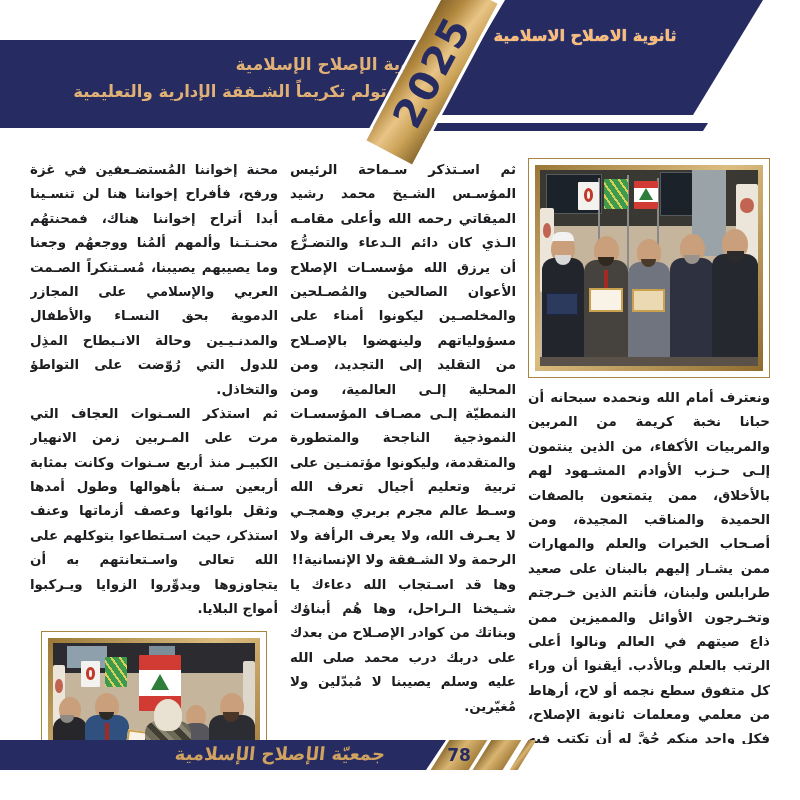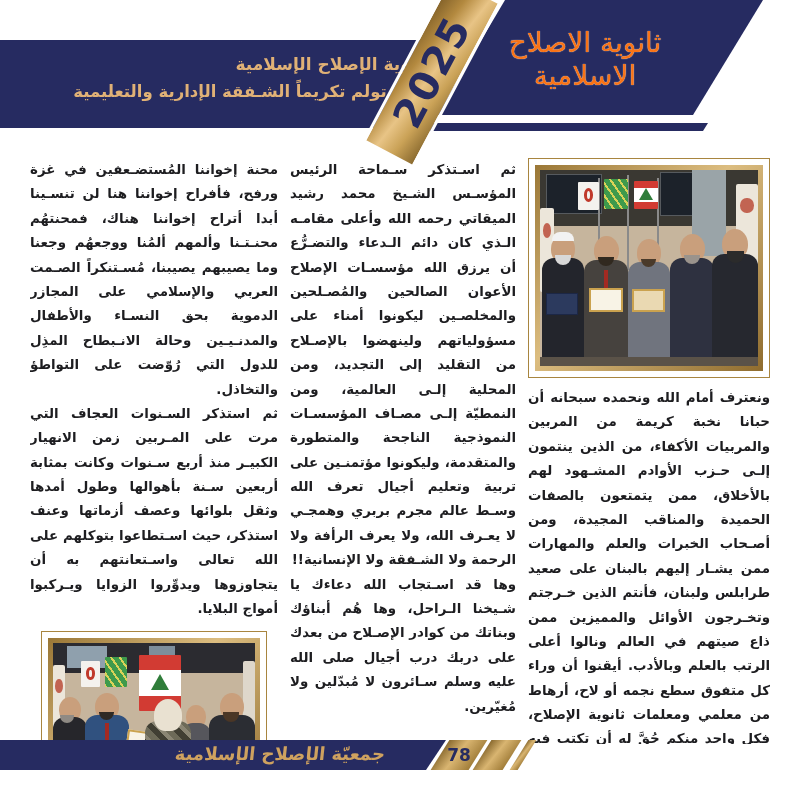--- a/index.html
+++ b/index.html
@@ -13,21 +13,21 @@
     clip-path:polygon(0 0,100% 0,calc(100% - 54px) 100%,0 100%); z-index:1; }
   .hdr-left-text { position:absolute; left:30px; top:14px; width:400px;
     text-align:center; direction:rtl; color:#e0b176; font-weight:bold; }
   .hdr-left-text .l1 { font-size:17px; margin-bottom:8px; letter-spacing:.5px;text-align:right; }
   .hdr-left-text .l2 { font-size:16.5px; letter-spacing:.5px; }
 
   .hdr-right-block { position:absolute; left:430px; top:0; width:345px; height:115px;
     background:#262b61;
     clip-path:polygon(75px 0,333px 0,263px 100%,7px 100%); z-index:1; }
   .hdr-logo-inner { position:absolute; left:25px; top:26px; width:260px; text-align:center; }
-  .logo-ar { font-size:28px; color:#f97316; font-weight:normal; direction:rtl;
+  .logo-ar { font-size:16px; color:#fdba74; font-weight:bold; direction:rtl;
     letter-spacing:1px; text-shadow:0 0 1px #fff; }
   .logo-en { margin-top:9px; font-size:14px; color:#e0a96b; font-weight:bold;
     letter-spacing:2px; font-family:"Liberation Serif", serif; }
 
   .hdr-stripe { position:absolute; left:412px; top:123px; width:296px; height:8px;
     background:#262b61; clip-path:polygon(5px 0,100% 0,calc(100% - 5px) 100%,0 100%); z-index:1; }
 
   .ribbon { position:absolute; left:403px; top:-19px; width:58px; height:182px;
     transform:rotate(28deg); z-index:3;
     background:linear-gradient(100deg,#7c5c26,#b3893f 28%,#e8c486 52%,#caa257 74%,#8a6a2f);
@@ -186,21 +186,21 @@
             </div>
             <div class="ph-floor" style="height:9px;background:#5a5248;"></div>
           </div>
         </div>
       </figure>
       <p>ونعترف أمام الله ونحمده سبحانه أن حبانا نخبة كريمة من المربين والمربيات الأكفاء، من الذين ينتمون إلـى حـزب الأوادم المشـهود لهم بالأخلاق، ممن يتمتعون بالصفات الحميدة والمناقب المجيدة، ومن أصـحاب الخبرات والعلم والمهارات ممن يشـار إليهم بالبنان على صعيد طرابلس ولبنان، فأنتم الذين خـرجتم وتخـرجون الأوائل والمميزين ممن ذاع صيتهم في العالم ونالوا أعلى الرتب بالعلم وبالأدب. أيقنوا أن وراء كل متفوق سطع نجمه أو لاح، أرهاط من معلمي ومعلمات ثانوية الإصلاح، فكل واحد منكم حُقَّ له أن تكتب فيه قصة نجاح عنوانها: " لا شيء مسـتحيل ما دام الله معنا وما دمنا نحن معه."</p>
     </section>
 
     <section class="col">
       <p>ثم اسـتذكر سـماحة الرئيس المؤسـس الشـيخ محمد رشيد الميقاتي رحمه الله وأعلى مقامـه الـذي كان دائم الـدعاء والتضـرُّع أن يرزق الله مؤسسـات الإصلاح الأعوان الصالحين والمُصـلحين والمخلصـين ليكونوا أمناء على مسؤولياتهم ولينهضوا بالإصـلاح من التقليد إلى التجديد، ومن المحلية إلـى العالمية، ومن النمطيّة إلـى مصـاف المؤسسـات النموذجية الناجحة والمتطورة والمتقدمة، وليكونوا مؤتمنـين على تربية وتعليم أجيال تعرف الله وسـط عالم مجرم بربري وهمجـي لا يعـرف الله، ولا يعرف الرأفة ولا الرحمة ولا الشـفقة ولا الإنسانية!!</p>
-      <p>وها قد اسـتجاب الله دعاءك يا شـيخنا الـراحل، وها هُم أبناؤك وبناتك من كوادر الإصـلاح من بعدك على دربك درب أجيال صلى الله عليه وسلم سـائرون لا مُبدّلين ولا مُغيّرين.</p>
+      <p>وها قد اسـتجاب الله دعاءك يا شـيخنا الـراحل، وها هُم أبناؤك وبناتك من كوادر الإصـلاح من بعدك على دربك درب محمد صلى الله عليه وسلم يصيبنا لا مُبدّلين ولا مُغيّرين.</p>
 
     </section>
 
     <section class="col">
       <p>محنة إخواننا المُستضـعفين في غزة ورفح، فأفراح إخواننا هنا لن تنسـينا أبدا أتراح إخواننا هناك، فمحنتهُم محنـتـنا وألمهم ألمُنا ووجعهُم وجعنا وما يصيبهم يصيبنا، مُسـتنكراً الصـمت العربي والإسلامي على المجازر الدموية بحق النسـاء والأطفال والمدنـيـين وحالة الانـبطاح المذِل للدول التي رُوّضت على التواطؤ والتخاذل.</p>
       <p>ثم استذكر السـنوات العجاف التي مرت على المـربين زمن الانهيار الكبيـر منذ أربع سـنوات وكانت بمثابة أربعين سـنة بأهوالها وطول أمدها وثقل بلوائها وعصف أزماتها وعنف استذكر، حيث اسـتطاعوا بتوكلهم على الله تعالى واسـتعانتهم به أن يتجاوزوها ويدوِّروا الزوايا ويـركبوا أمواج البلايا.</p>
 
       <figure class="photo-card photo2">
         <div class="photo-frame">
           <div class="scene scene2">

